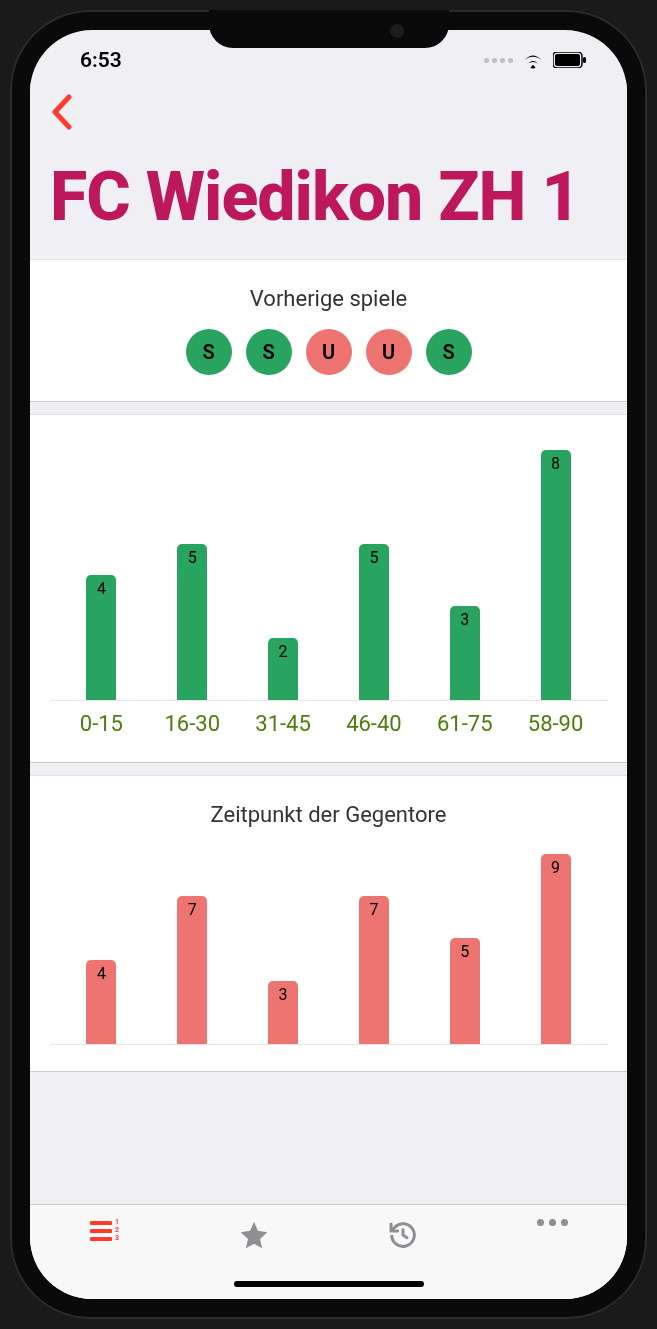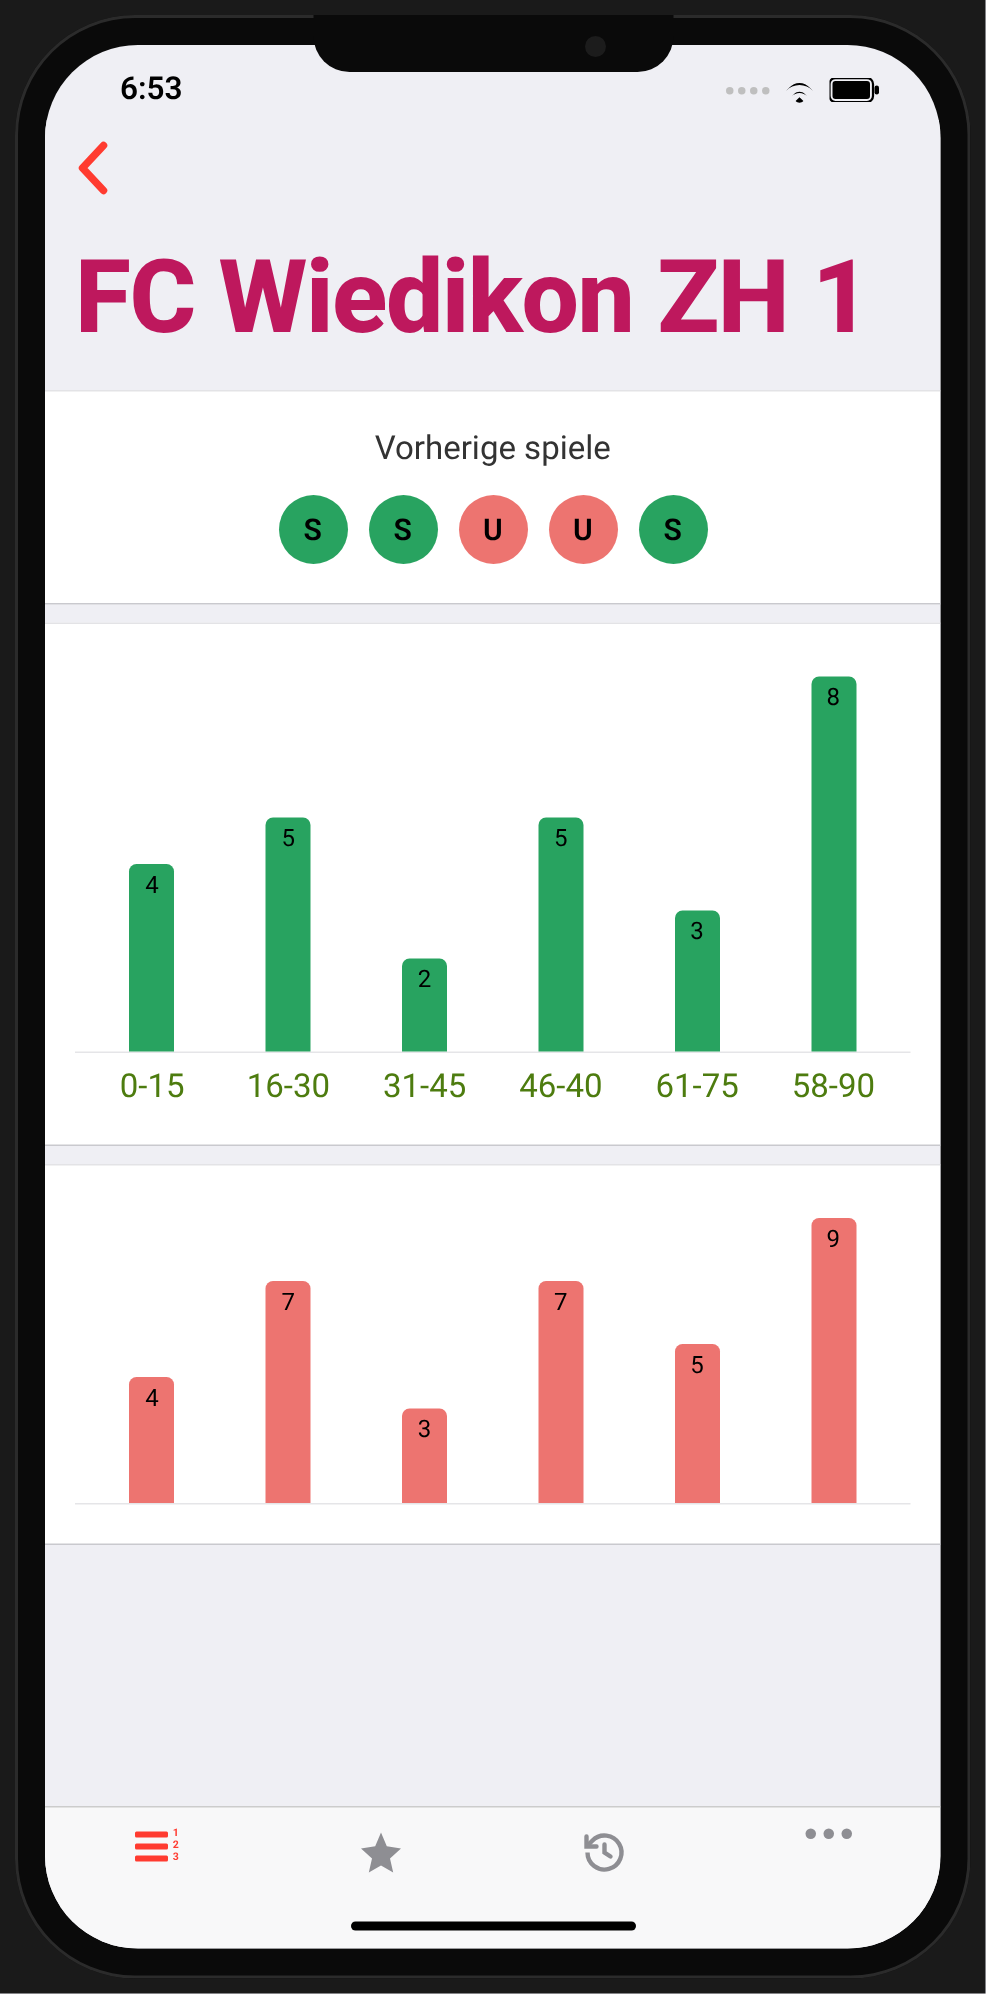--- a/index.html
+++ b/index.html
@@ -283,20 +283,21 @@
             <span>0-15</span>
             <span>16-30</span>
             <span>31-45</span>
             <span>46-40</span>
             <span>61-75</span>
             <span>58-90</span>
           </div>
       </div>
 
       <div class="card">
+        <div class="card-title">Zeitpunkt der Gegentore</div>
         <div class="chart" id="chart1" style="height:200px">
             <div class="bar-wrap">
               <div class="bar red" style="height: 84.4444px;">
                 <span class="bar-label">4</span>
               </div>
             </div>
             <div class="bar-wrap">
               <div class="bar red" style="height: 147.778px;">
                 <span class="bar-label">7</span>
               </div>

